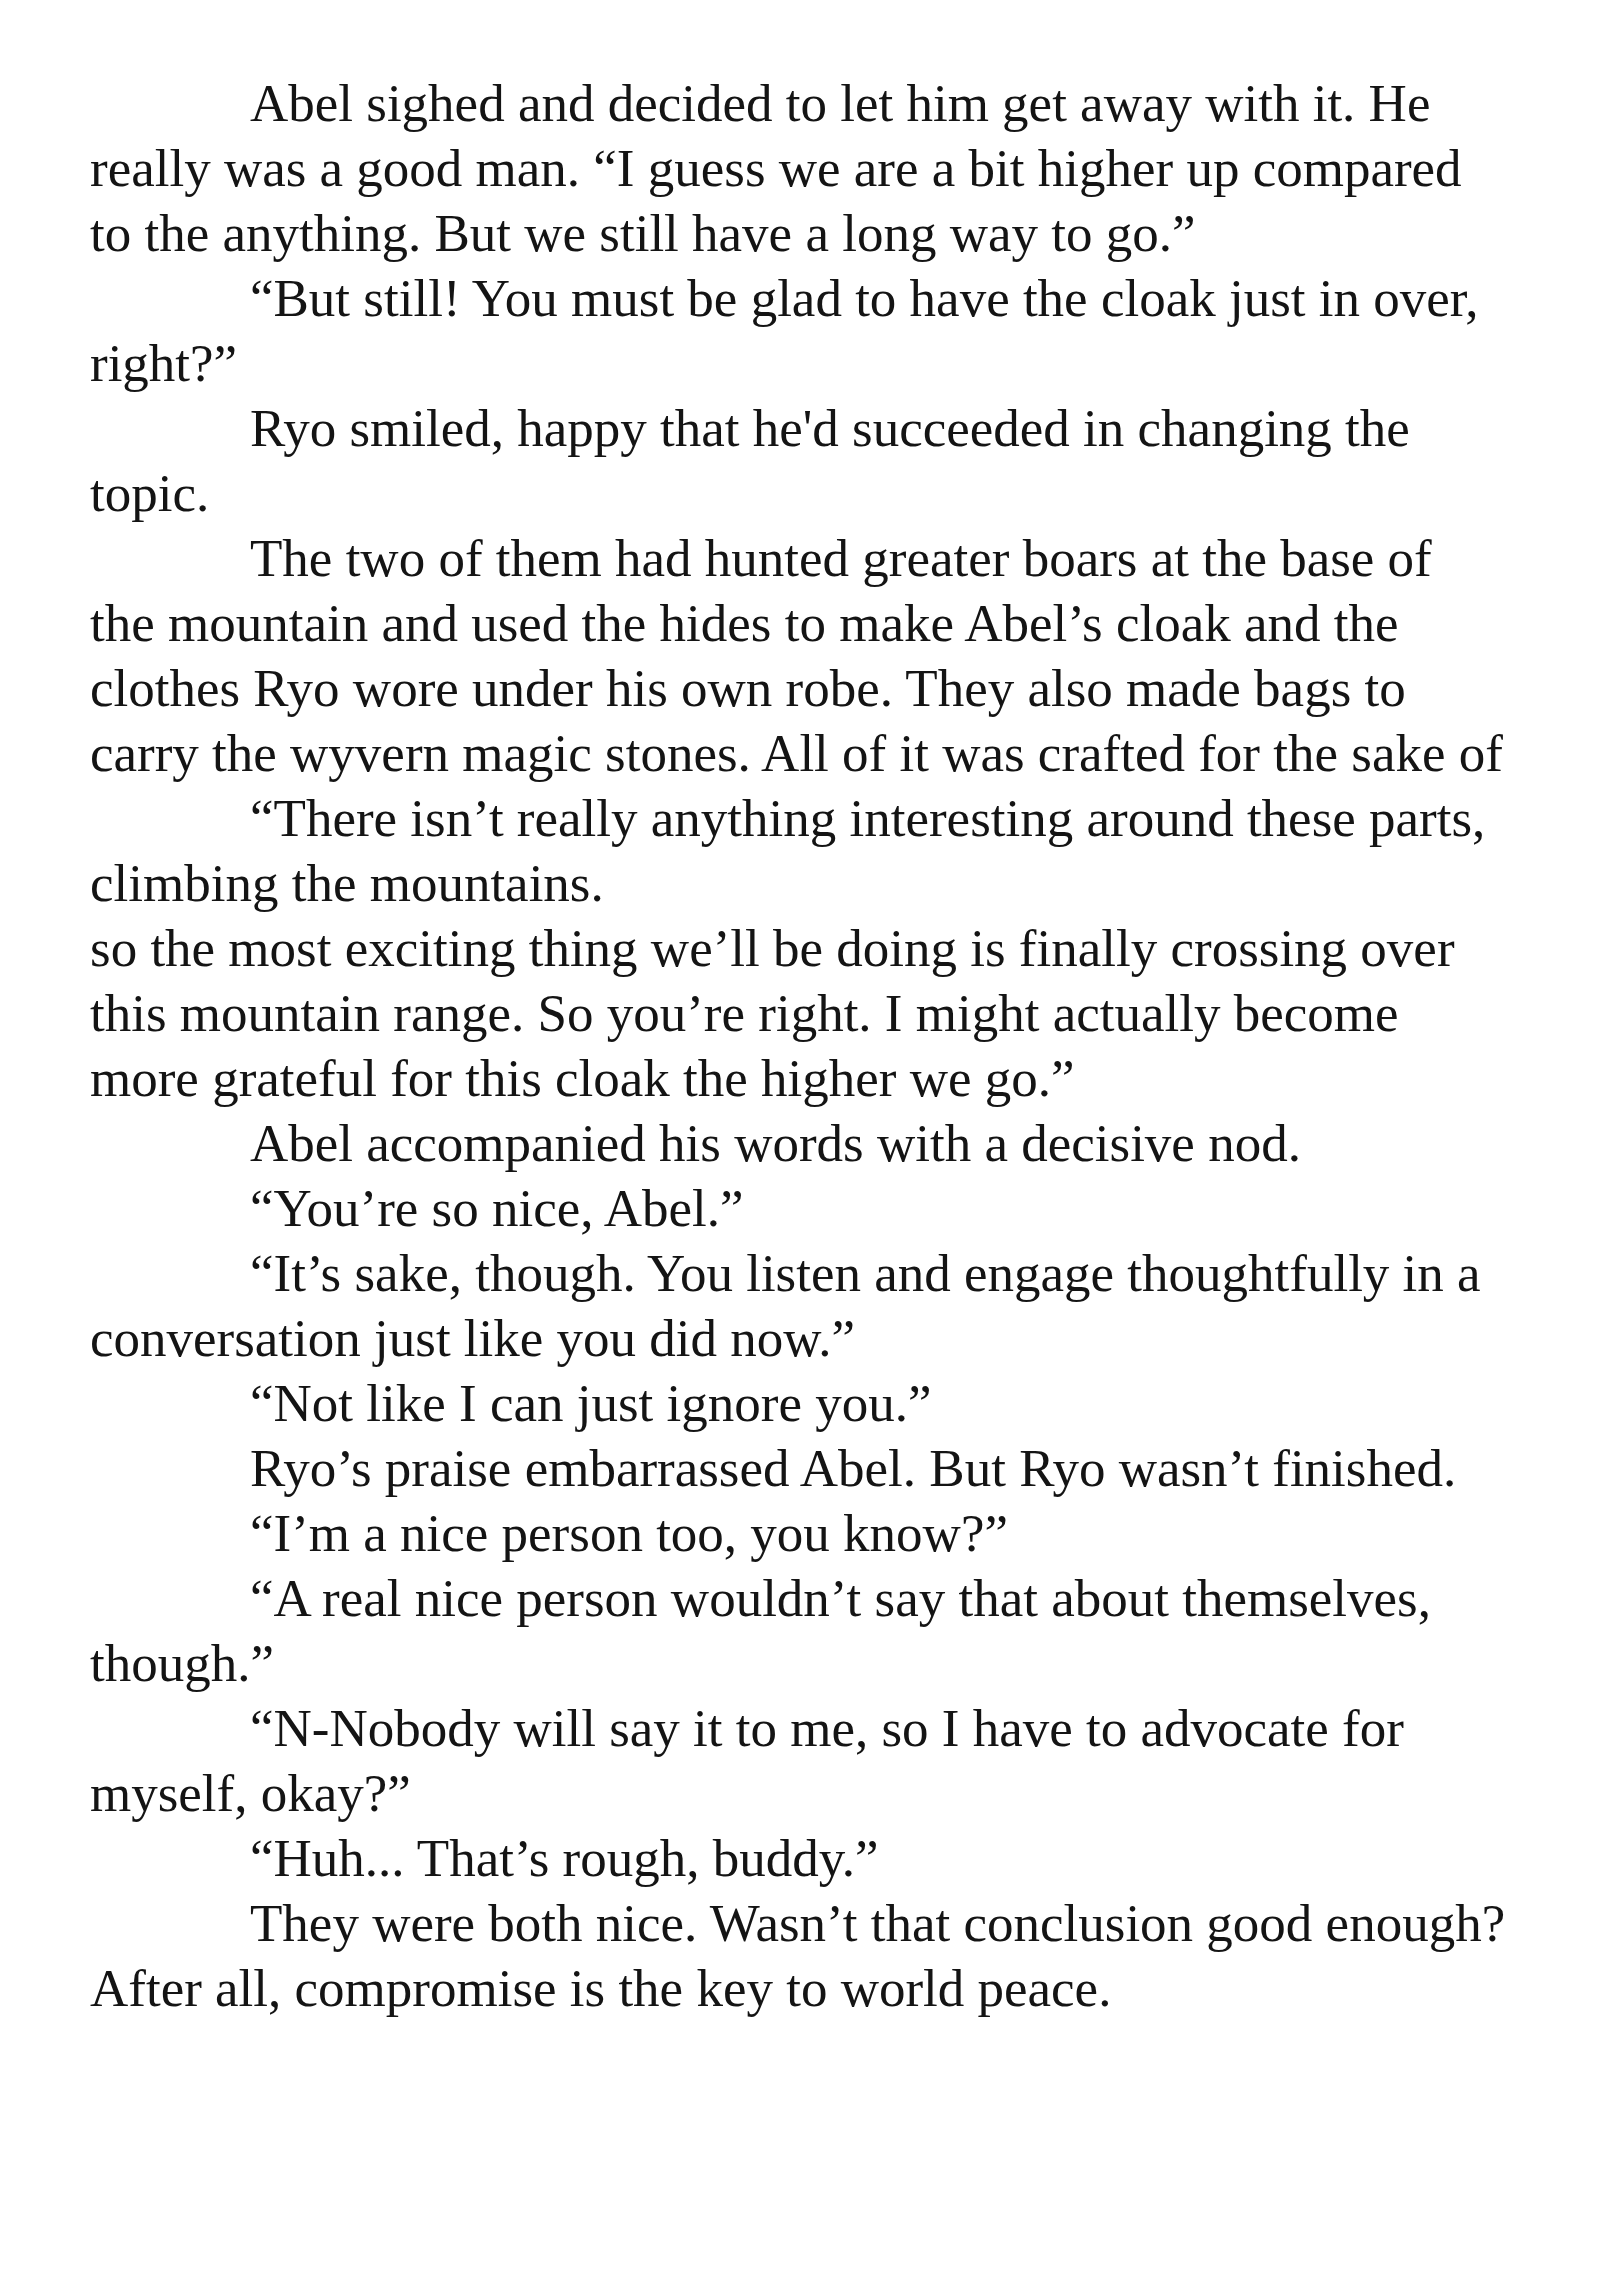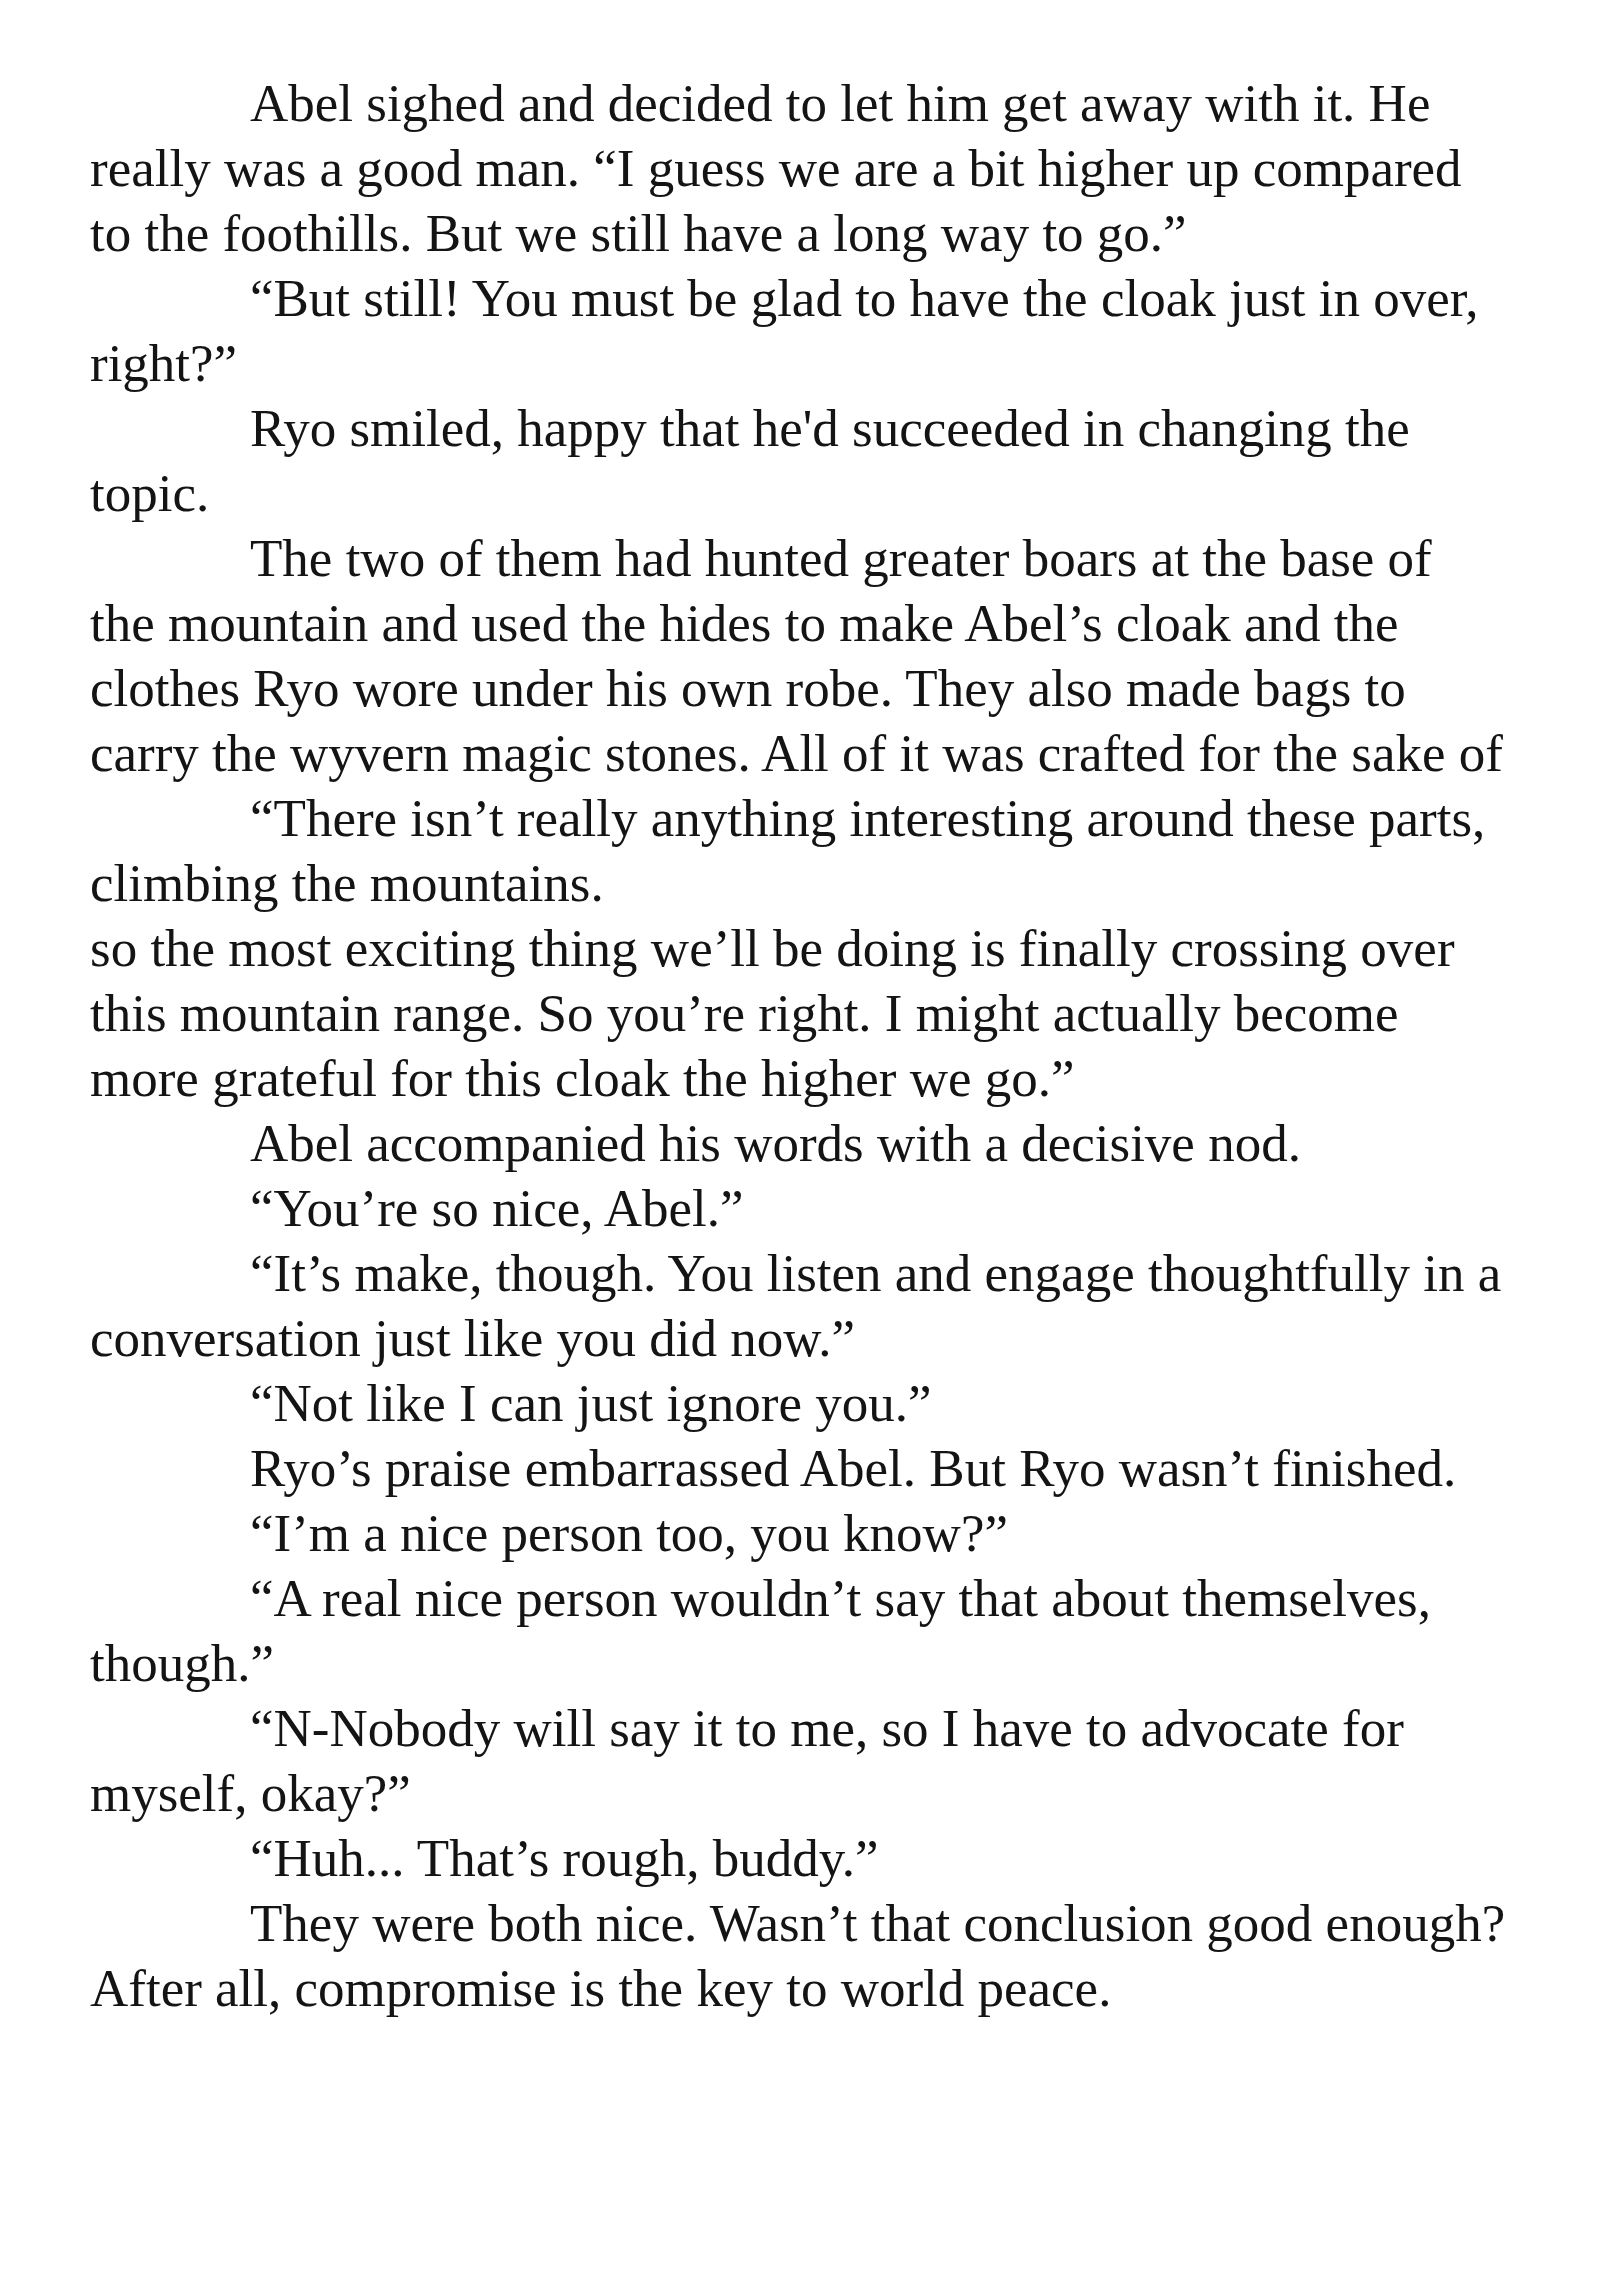--- a/index.html
+++ b/index.html
@@ -37,37 +37,37 @@
     padding-left: 160px;
   }
 </style>
 </head>
 <body>
 
 <div class="page">
   <div class="text-block">
       <div class="line indent">Abel sighed and decided to let him get away with it. He</div>
       <div class="line">really was a good man. “I guess we are a bit higher up compared</div>
-      <div class="line">to the foothills. But we still have a long way to go.”</div>
+      <div class="line">to the anything. But we still have a long way to go.”</div>
       <div class="line indent">“But still! You must be glad to have the cloak just in over,</div>
       <div class="line">right?”</div>
       <div class="line indent">Ryo smiled, happy that he'd succeeded in changing the</div>
       <div class="line">topic.</div>
       <div class="line indent">The two of them had hunted greater boars at the base of</div>
       <div class="line">the mountain and used the hides to make Abel’s cloak and the</div>
       <div class="line">clothes Ryo wore under his own robe. They also made bags to</div>
       <div class="line">carry the wyvern magic stones. All of it was crafted for the sake of</div>
       <div class="line indent">“There isn’t really anything interesting around these parts,</div>
       <div class="line">climbing the mountains.</div>
       <div class="line">so the most exciting thing we’ll be doing is finally crossing over</div>
       <div class="line">this mountain range. So you’re right. I might actually become</div>
       <div class="line">more grateful for this cloak the higher we go.”</div>
       <div class="line indent">Abel accompanied his words with a decisive nod.</div>
       <div class="line indent">“You’re so nice, Abel.”</div>
-      <div class="line indent">“It’s make, though. You listen and engage thoughtfully in a</div>
+      <div class="line indent">“It’s sake, though. You listen and engage thoughtfully in a</div>
       <div class="line">conversation just like you did now.”</div>
       <div class="line indent">“Not like I can just ignore you.”</div>
       <div class="line indent">Ryo’s praise embarrassed Abel. But Ryo wasn’t finished.</div>
       <div class="line indent">“I’m a nice person too, you know?”</div>
       <div class="line indent">“A real nice person wouldn’t say that about themselves,</div>
       <div class="line">though.”</div>
       <div class="line indent">“N-Nobody will say it to me, so I have to advocate for</div>
       <div class="line">myself, okay?”</div>
       <div class="line indent">“Huh... That’s rough, buddy.”</div>
       <div class="line indent">They were both nice. Wasn’t that conclusion good enough?</div>

